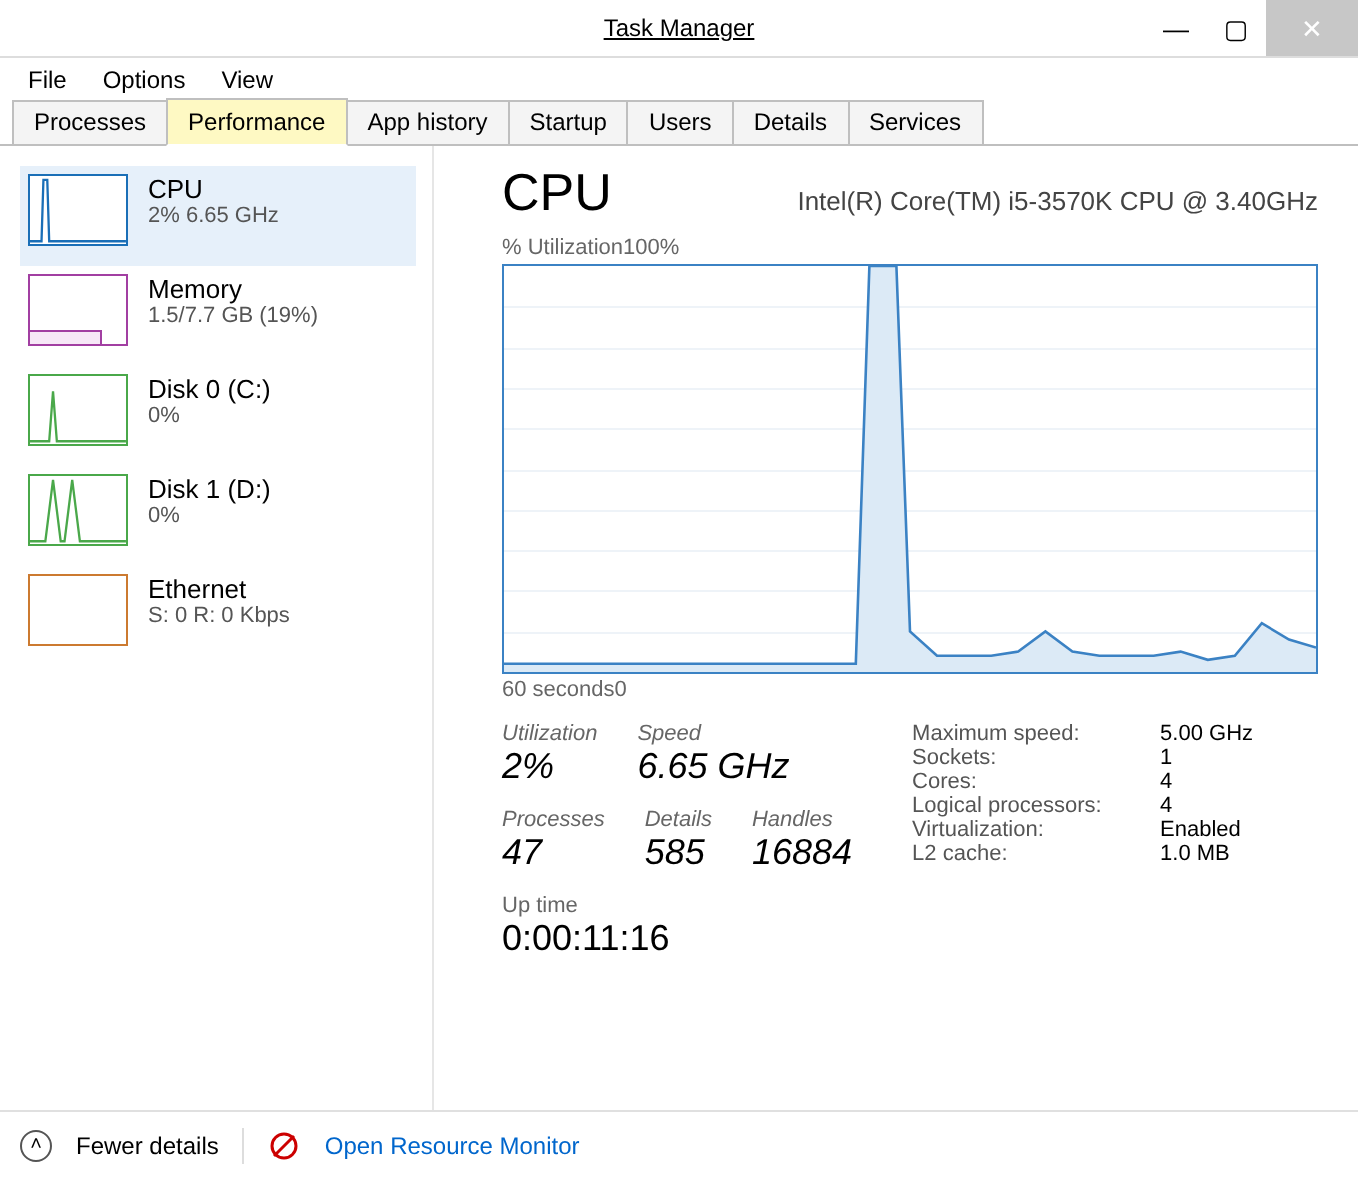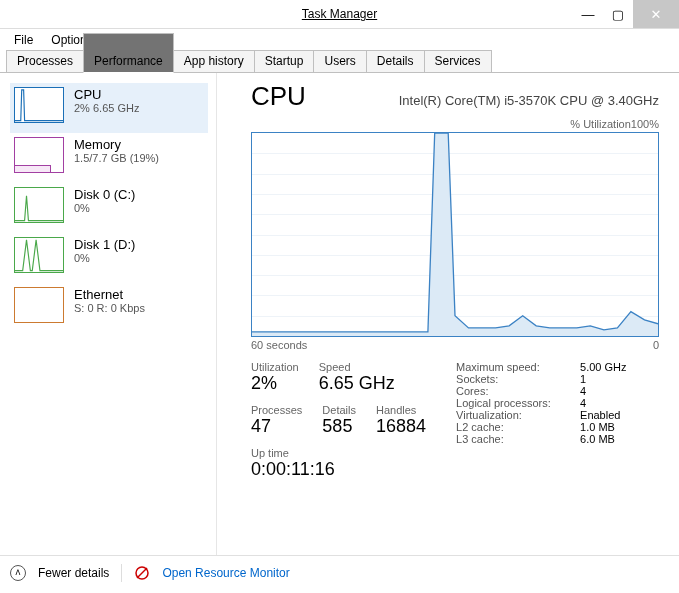--- a/index.html
+++ b/index.html
@@ -12,21 +12,21 @@
 .winbtn { width: 30px; display: flex; align-items: center; justify-content: center; font-size: 13px; }
 .winbtn.close { width: 46px; background: #c7c7c7; color: #fff; }
 
 
 .menubar { height: 20px; display: flex; align-items: flex-end; padding: 0 6px; gap: 2px; }
 .menubar span { padding: 2px 8px; font-size: 12px; }
 
 
 .tabstrip { height: 24px; display: flex; align-items: flex-end; padding: 0 6px; border-bottom: 1px solid #bfbfbf; }
 .tab { padding: 3px 10px 4px; border: 1px solid #bfbfbf; border-bottom: none; background: #f4f4f4; font-size: 12px; margin-right: -1px; position: relative; }
-.tab.active { background: #737373; border-bottom: 1px solid #fff; top: 1px; padding-top: 20px; }
+.tab.active { background: #fef9c3; border-bottom: 1px solid #fff; top: 1px; padding-top: 4px; }
 
 
 .main { display: flex; height: 482px; gap: 20px; }
 .sidebar { width: 222px; padding: 10px 8px 8px 10px; border-right: 1px solid #e6e6e6; }
 .content { flex: 1; padding: 8px 20px 8px 14px; position: relative; }
 
 
 .side-item { display: flex; gap: 10px; padding: 4px 4px 10px; cursor: default; }
 .side-item.selected { background: #e6f0fa; }
 .thumb { width: 50px; height: 36px; border: 1px solid; background: #fff; position: relative; overflow: hidden; }
@@ -36,30 +36,30 @@
 .thumb.eth { border-color: #cc7a30; }
 .side-text .t1 { font-size: 13px; }
 .side-text .t2 { font-size: 11px; color: #555; }
 
 
 .hdr { display: flex; align-items: baseline; justify-content: space-between; margin-bottom: 6px; }
 .hdr h1 { font-size: 26px; font-weight: normal; }
 .hdr .sub { font-size: 13px; color: #444; }
 
 
-.chartlabels { display: flex; justify-content: flex-end; color: #666; font-size: 11px; margin-bottom: 2px; }
+.chartlabels { display: flex; justify-content: flex-start; color: #666; font-size: 11px; margin-bottom: 2px; }
 .chart { width: 408px; height: 205px; border: 1px solid #3b82c4; position: relative; background: #fff; }
 .gridline { position: absolute; left: 0; right: 0; border-top: 1px solid #eef3f8; }
-.chartxlabels { display: flex; justify-content: space-between; color: #666; font-size: 11px; width: 408px; margin-top: 2px; }
+.chartxlabels { display: flex; color: #666; font-size: 11px; width: 408px; margin-top: 2px; }
 
 
 .stats { display: flex; margin-top: 10px; gap: 30px; }
 .statcol { }
 .statgroup { margin-bottom: 10px; }
-.statrow { display: flex; gap: 20px; }
+.statrow { display: flex; gap: 20px; font-style: italic; }
 .statlabel { font-size: 11px; color: #666; }
 .statval { font-size: 18px; }
 .detlist { font-size: 11px; }
 .detlist .row { display: flex; }
 .detlist .k { width: 124px; color: #555; }
 
 
 .footer { height: 34px; border-top: 1px solid #e0e0e0; display: flex; align-items: center; padding: 0 10px; gap: 12px; font-size: 12px; }
 .footer .link { color: #0066cc; }
 .circle-up { width: 16px; height: 16px; border: 1px solid #555; border-radius: 50%; display: flex; align-items: center; justify-content: center; font-size: 10px; }
@@ -237,24 +237,20 @@
             <div>4</div>
           </div>
         <div class="row">
             <div class="k">Virtualization:</div>
             <div>Enabled</div>
           </div>
         <div class="row">
             <div class="k">L2 cache:</div>
             <div>1.0 MB</div>
           </div>
-        <div class="row">
-            <div class="k">L3 cache:</div>
-            <div>6.0 MB</div>
-          </div>
       </div>
     </div>
   </div>
 </div>
 
 <div class="footer">
   <div class="circle-up">˄</div>
   <span>Fewer details</span>
   <div class="divider"></div>
   <div class="rm-icon">

